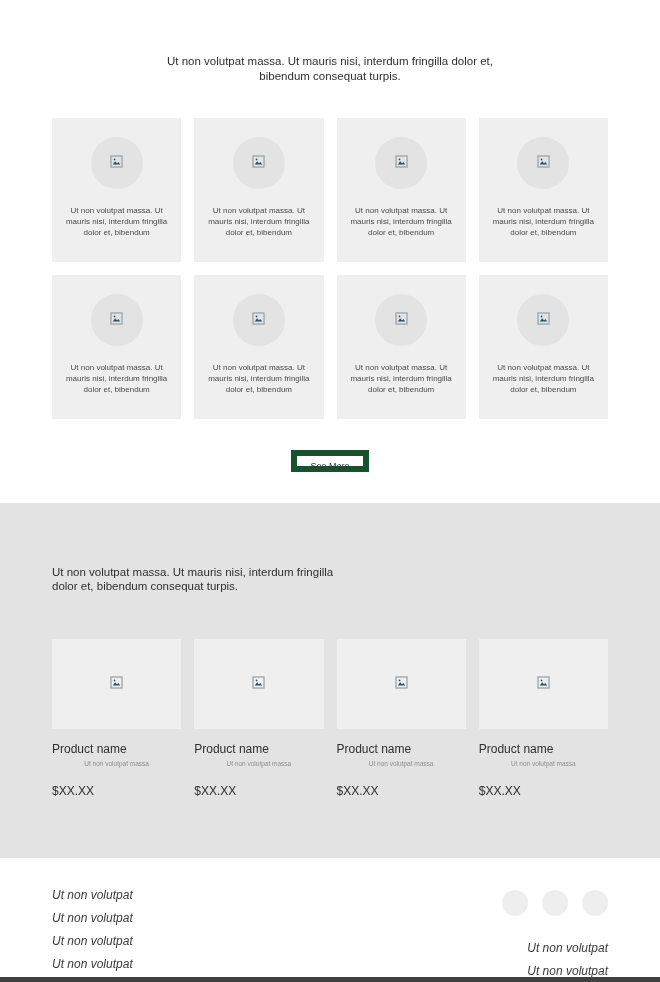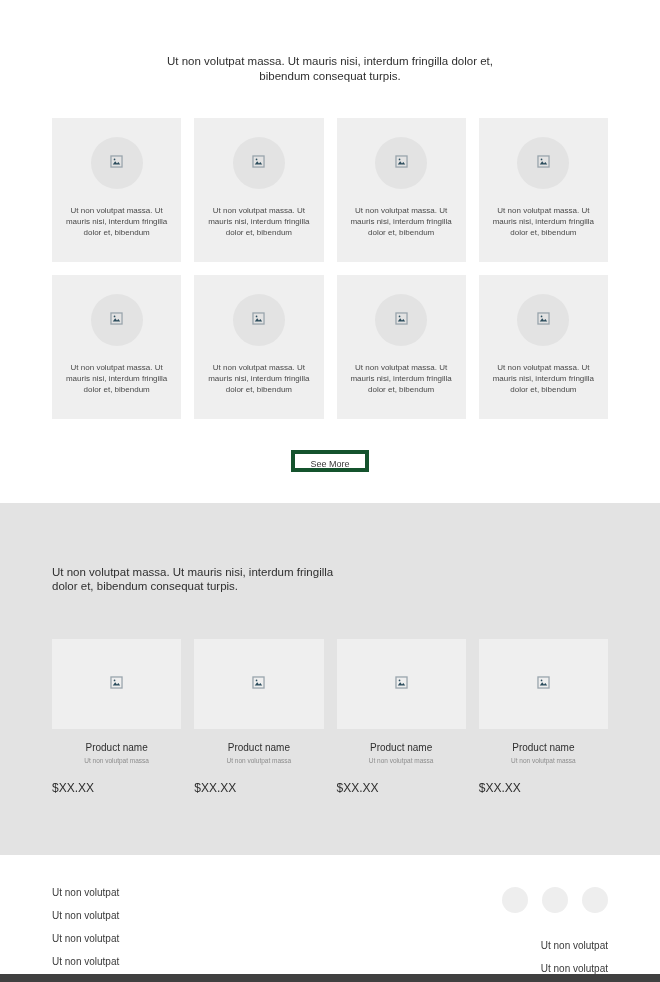--- a/index.html
+++ b/index.html
@@ -79,21 +79,21 @@
   
   .see-more-wrap {
     display: flex;
     justify-content: center;
     margin-top: 31px;
     padding-bottom: 31px;
   }
 
   .see-more-button {
     background: #ffffff;
-    border: 4px solid #14532d;
+    border: 6px solid #14532d;
     font-family: "Liberation Sans", sans-serif;
     font-size: 9px;
     color: #3a3a3a;
     width: 78px;
     height: 22px;
     cursor: pointer;
     line-height: 20px;
     text-align: center;
   }
 
@@ -126,23 +126,22 @@
   .product-image {
     background: #efefef;
     height: 90px;
     display: flex;
     align-items: center;
     justify-content: center;
   }
 
   .product-name {
     margin-top: 13px;
-    font-size: 10px;
+    font-size: 12px;
     color: #2f2f2f;
-    text-align: center;
   }
 
   .product-sub {
     margin-top: 4px;
     font-size: 6.5px;
     color: #8d8d8d;
     text-align: center;
   }
 
   .product-price {
@@ -161,24 +160,25 @@
     align-items: flex-start;
   }
 
   .footer-links {
     display: flex;
     flex-direction: column;
     gap: 12px;
   }
 
   .footer-link {
-    font-size: 10px;
+    font-size: 12px;
     color: #3a3a3a;
     cursor: pointer;
     line-height: 11px;
+    font-style: italic;
   }
 
   .footer-right {
     display: flex;
     flex-direction: column;
     align-items: flex-end;
   }
 
   .social-row {
     display: flex;

